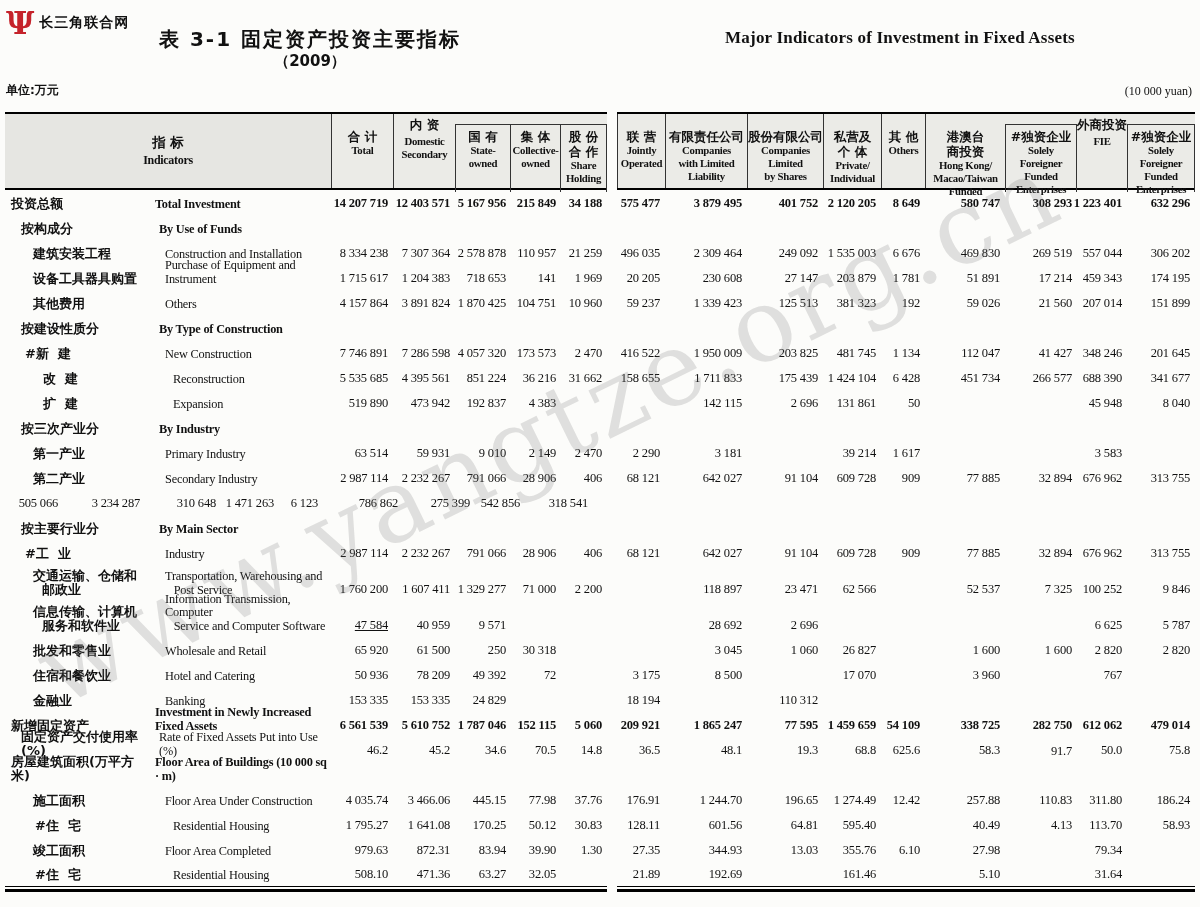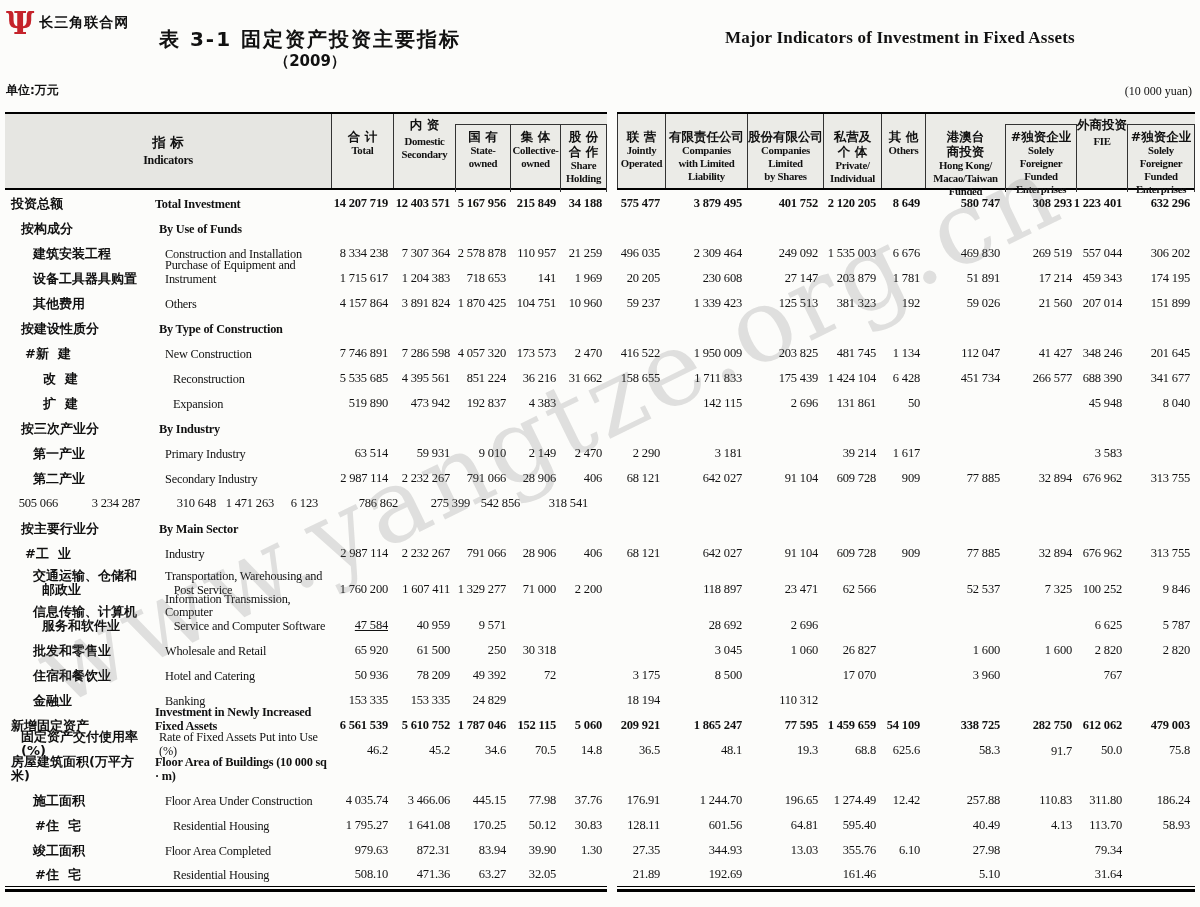--- a/index.html
+++ b/index.html
@@ -715,21 +715,21 @@
       <div class="hgap"></div>
       <div class="half" style="width: 578px; flex: 0 0 578px;">
         <div class="vcell bold" style="width: 48px; flex: 0 0 48px;">209 921</div>
         <div class="vcell bold" style="width: 82px; flex: 0 0 82px;">1 865 247</div>
         <div class="vcell bold" style="width: 76px; flex: 0 0 76px;">77 595</div>
         <div class="vcell bold" style="width: 58px; flex: 0 0 58px;">1 459 659</div>
         <div class="vcell bold" style="width: 44px; flex: 0 0 44px;">54 109</div>
         <div class="vcell bold" style="width: 80px; flex: 0 0 80px;">338 725</div>
         <div class="vcell bold" style="width: 72px; flex: 0 0 72px;">282 750</div>
         <div class="vcell bold" style="width: 50px; flex: 0 0 50px;">612 062</div>
-        <div class="vcell bold" style="width: 68px; flex: 0 0 68px;">479 003</div>
+        <div class="vcell bold" style="width: 68px; flex: 0 0 68px;">479 014</div>
       </div>
     </div>
     <div class="trow drow">
       <div class="half" style="width: 602px; flex: 0 0 602px;">
         <div class="lcell" style="width: 146px; flex: 0 0 146px; padding-left: 16px;">
           <span class="lcn cjk">固定资产交付使用率(%)</span>
         </div>
         <div class="lcell" style="width: 180px; flex: 0 0 180px; padding-left: 8px;">
           <span class="len">Rate of Fixed Assets Put into Use (%)</span>
         </div>

